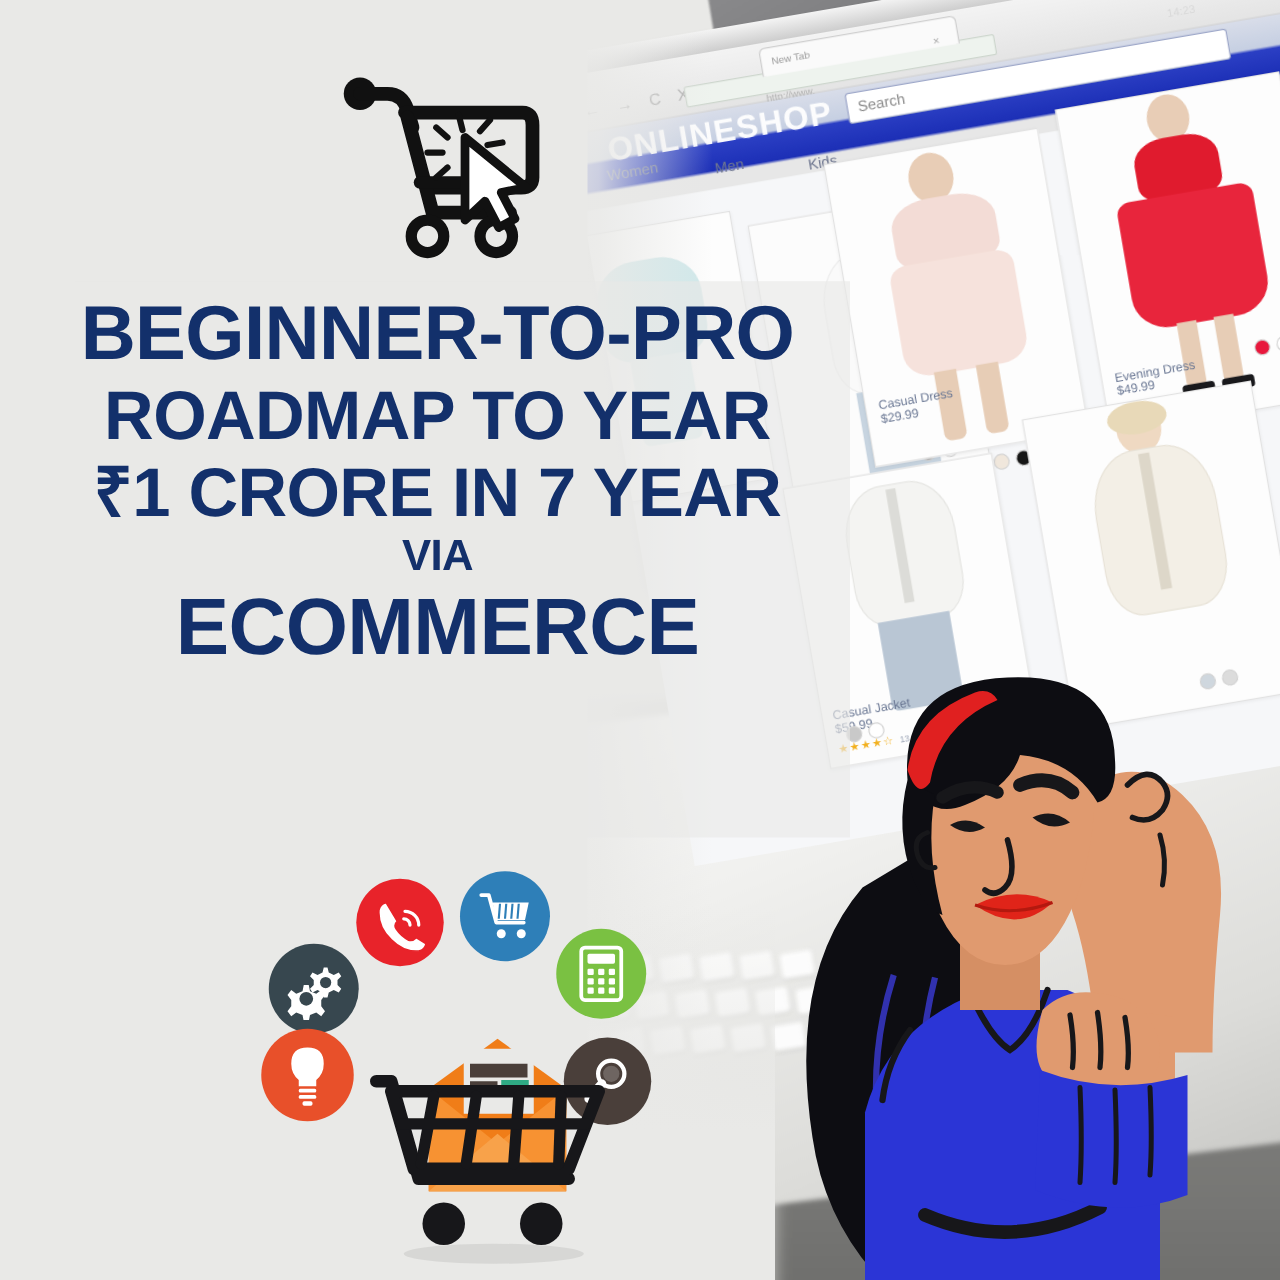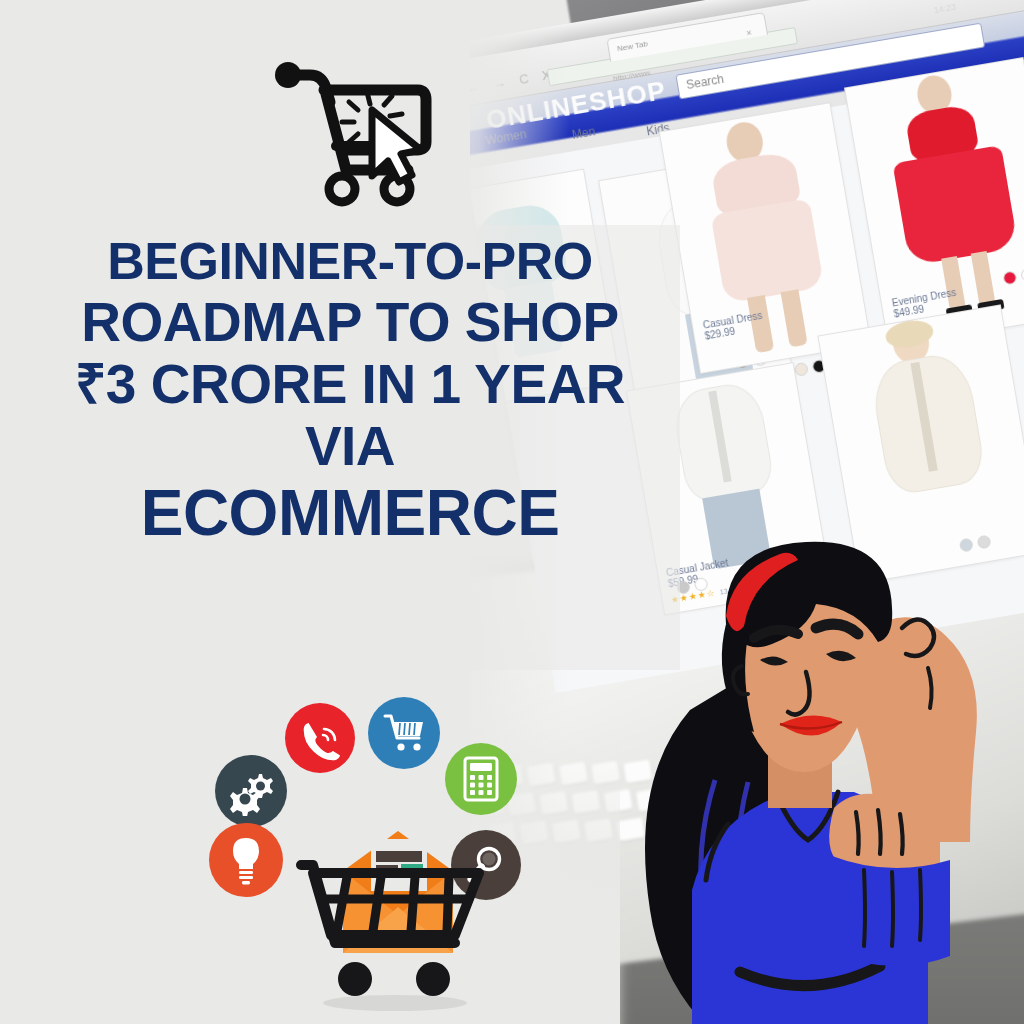--- a/index.html
+++ b/index.html
@@ -155,24 +155,24 @@
     position:absolute;left:0px;top:232px;width:700px;
     text-align:center;z-index:40;
     color:#13306b;
     font-family:"Liberation Sans", sans-serif;
     font-weight:800;
     font-size:56px;
     line-height:1.13;
     letter-spacing:-0.5px;
   }
   .title .l{display:block;white-space:nowrap;}
-  .title .l1{font-size:52px;}
+  .title .l1{font-size:61px;}
   .title .l2{font-size:55px;}
   .title .l3{font-size:55px;}
-  .title .l4{font-size:55px;}
+  .title .l4{font-size:35px;}
   .title .l5{font-size:64px;}
 
   
   .cartcursor{position:absolute;left:266px;top:58px;width:170px;height:150px;z-index:45;}
 
   
   .cluster{position:absolute;left:205px;top:695px;width:340px;height:330px;z-index:46;}
   .ic{position:absolute;border-radius:50%;display:flex;align-items:center;justify-content:center;}
   .ic svg{display:block;}
 
@@ -391,22 +391,22 @@
         <line x1="118" y1="47" x2="126" y2="38"></line>
         <line x1="124" y1="58" x2="136" y2="56"></line>
       </g>
 
       <path d="M106 52 L106 118 L122 103 L133 124 L146 117 L135 96 L155 92 Z" fill="#ffffff" stroke="#111" stroke-width="7" stroke-linejoin="round"></path>
     </svg>
   </div>
 
   <div class="title">
     <span class="l l1">BEGINNER-TO-PRO</span>
-    <span class="l l2">ROADMAP TO SHOP</span>
-    <span class="l l3">₹3 CRORE IN 1 YEAR</span>
+    <span class="l l2">ROADMAP TO YEAR</span>
+    <span class="l l3">₹1 CRORE IN 7 YEAR</span>
     <span class="l l4">VIA</span>
     <span class="l l5">ECOMMERCE</span>
   </div>
 
   <div class="cluster">
 
     <div class="ic" style="left:10px;top:60px;width:72px;height:72px;background:#37474f;">
       <svg width="50" height="50" viewBox="0 0 50 50" aria-hidden="true">
         <g fill="#fff">
           <path d="M33 8 l3 0 l1 4 l4 2 l4-2 l2 3 l-3 3 l0 4 l3 3 l-2 3 l-4-2 l-4 2 l-1 4 l-3 0 l-1-4 l-4-2 l-4 2 l-2-3 l3-3 l0-4 l-3-3 l2-3 l4 2 l4-2 Z"></path>

